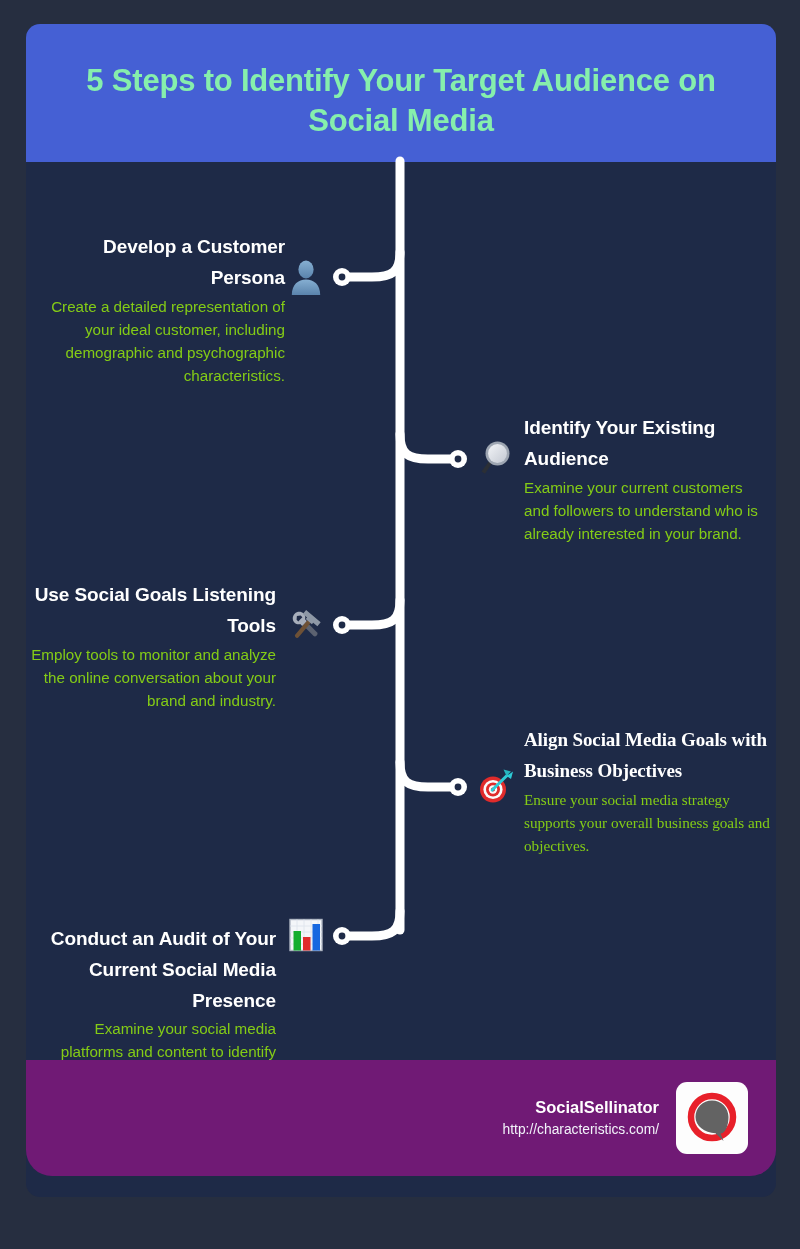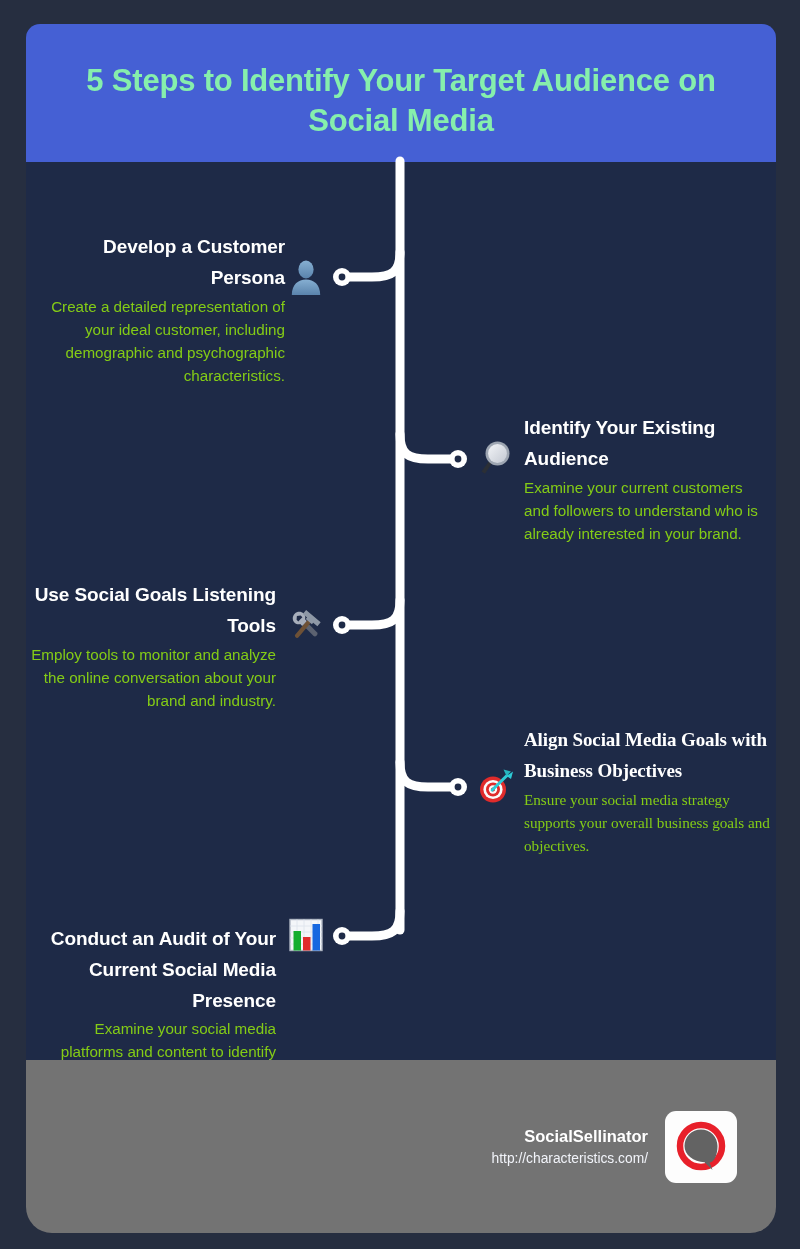--- a/index.html
+++ b/index.html
@@ -95,27 +95,27 @@
     height: 38px;
   }
   .step-icon svg { display: block; width: 38px; height: 38px; }
 
   
   .footer {
     position: absolute;
     left: 26px;
     top: 1060px;
     width: 750px;
-    height: 173px;
-    background: #737373;
+    height: 116px;
+    background: #701a75;
     border-radius: 0 0 26px 26px;
     display: flex;
     align-items: center;
     justify-content: flex-end;
-    padding-right: 39px;
+    padding-right: 28px;
   }
   .footer-text {
     text-align: right;
     margin-right: 17px;
   }
   .footer-brand {
     color: #FFFFFF;
     font-size: 16.5px;
     font-weight: bold;
     line-height: 1.5;

